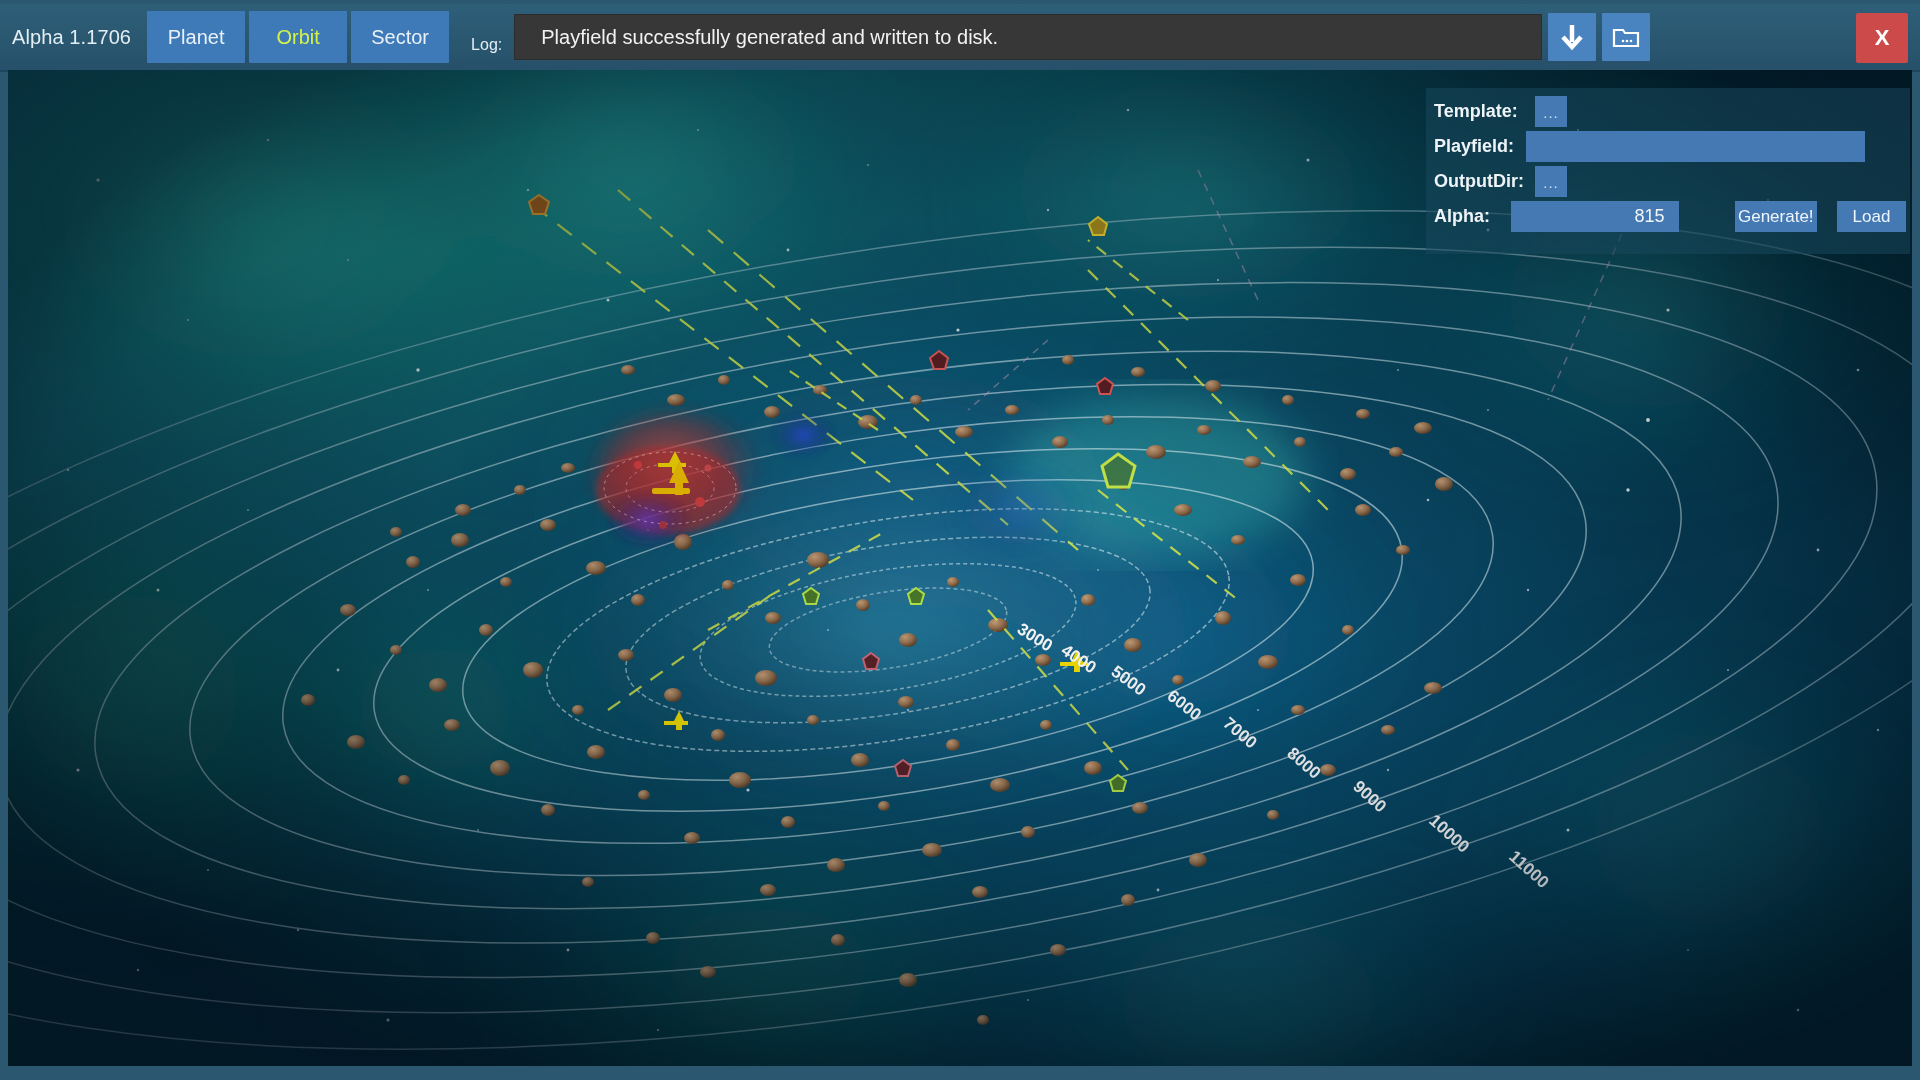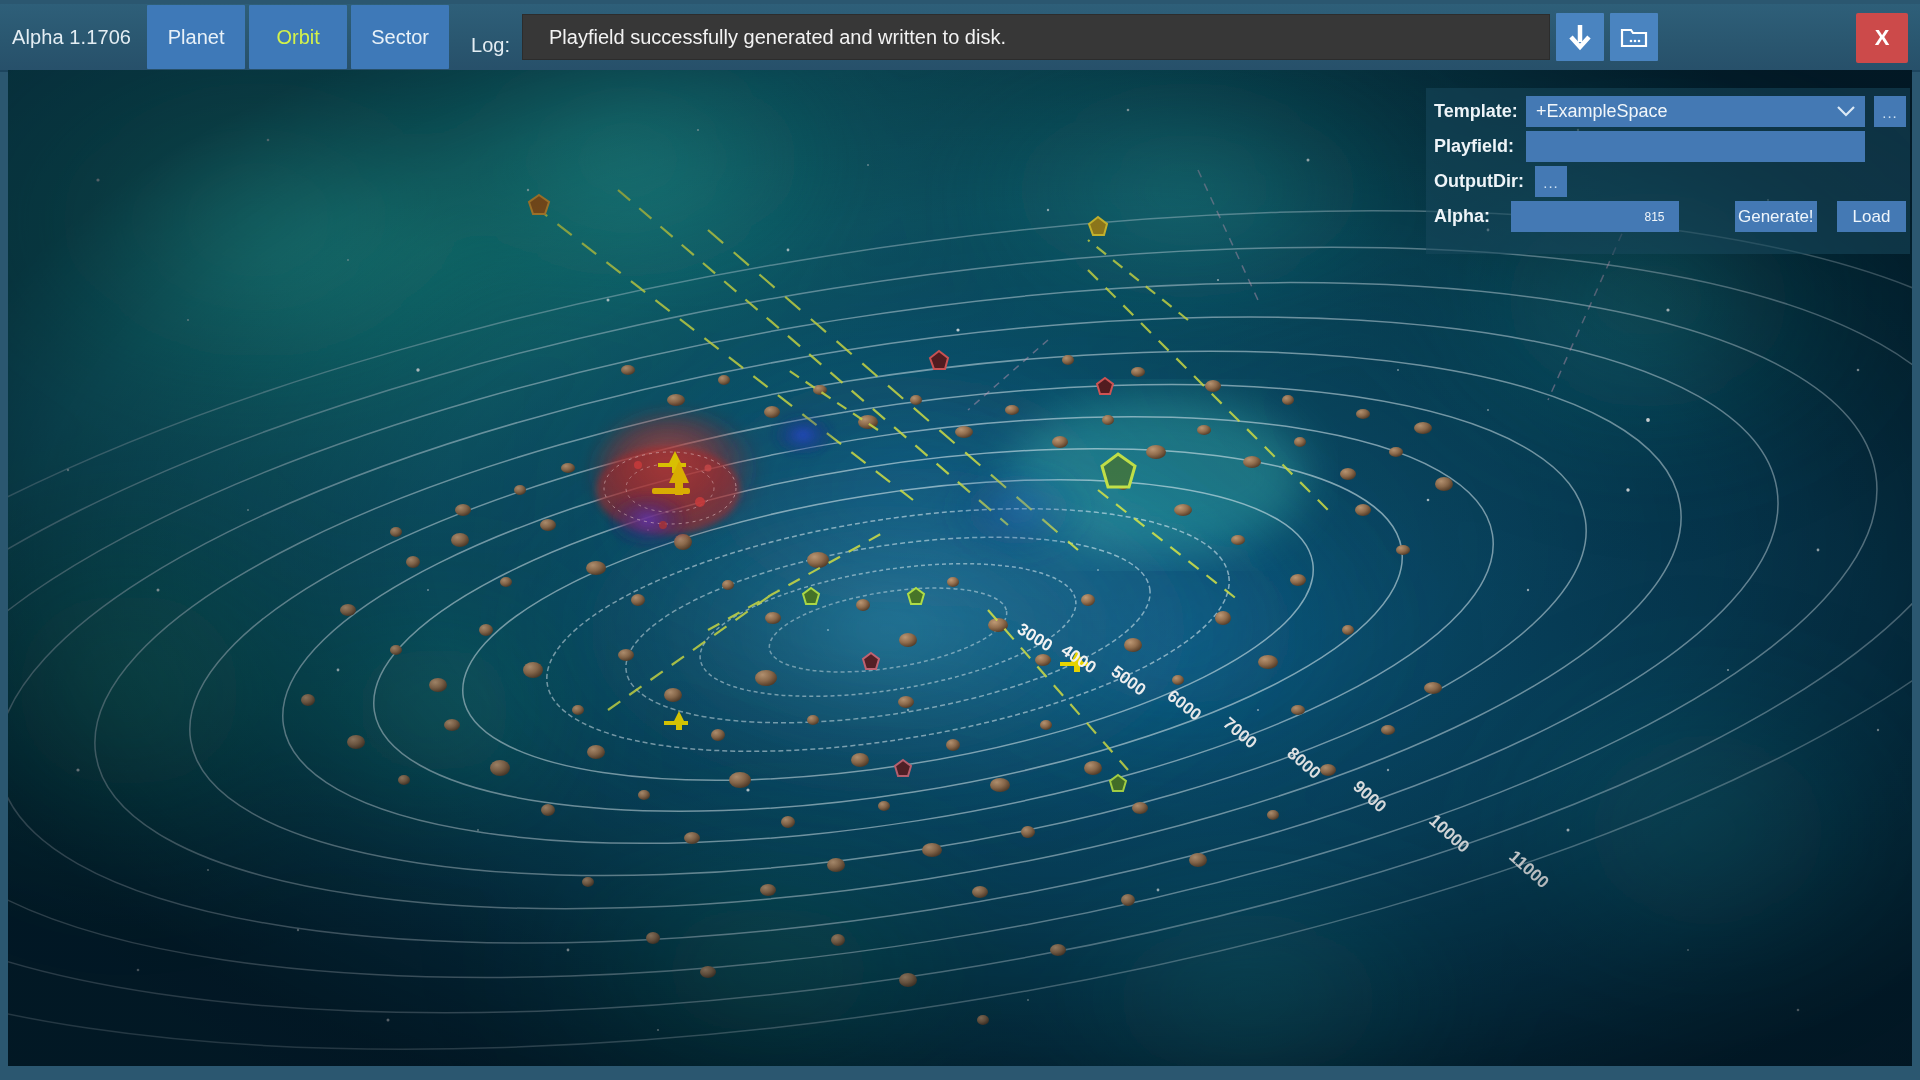--- a/index.html
+++ b/index.html
@@ -17,33 +17,33 @@
     background: linear-gradient(#2e5f79 0%, #2a5770 55%, #27506a 100%);
     display: flex; align-items: center;
     border-bottom: 2px solid #1d455e;
   }
   #version-label {
     color: #e3edf3; font-size: 20px;
     padding: 0 16px 0 12px; white-space: nowrap;
     letter-spacing: .1px;
   }
   .tabbtn {
-    height: 64px; width: 98px;
+    height: 52px; width: 98px;
     background: #3e79b8;
     border: none;
     color: #e8f1f8; font-size: 20px;
     font-family: "Liberation Sans", sans-serif;
     margin-right: 4px;
     cursor: pointer;
     border-radius: 1px;
     display: flex; align-items: center; justify-content: center;
   }
   .tabbtn.active { color: #d4f24a; }
   #log-label {
-    color: #e3edf3; font-size: 20px;
+    color: #e3edf3; font-size: 16px;
     margin: 16px 12px 0 18px; white-space: nowrap;
   }
   #log-field {
     flex: 0 0 auto;
     width: 1028px; height: 46px;
     background: #373737;
     border: 1px solid #2c2c2c;
     display: flex; align-items: center;
     padding: 0 26px;
     color: #f2f2f2; font-size: 20px;
@@ -110,21 +110,21 @@
     display: flex; align-items: flex-end; justify-content: center;
     padding-bottom: 6px; letter-spacing: 1px;
   }
   .dots-spacer { width: 32px; height: 31px; margin-left: 9px; }
   .chev { margin-left: auto; }
   #seed-field {
     background: #4479b4;
     width: 196px; height: 31px;
     display: flex; align-items: center; justify-content: flex-end;
     padding-right: 14px;
-    color: #f1f6fa; font-size: 12px;
+    color: #f1f6fa; font-size: 18px;
   }
   .actbtn {
     height: 31px;
     background: #4479b4;
     border: none; cursor: pointer;
     color: #eef5fb; font-size: 17px;
     font-family: "Liberation Sans", sans-serif;
     display: flex; align-items: center; justify-content: center;
   }
   #generate-btn { width: 98px; margin-left: 56px; }
@@ -513,26 +513,20 @@
     </g>
 
     <rect x="0" y="0" width="1904" height="996" fill="url(#darkVig)"></rect>
   </svg>
 </div>
 
 <div id="sidepanel">
 
   <div class="prow">
     <span class="plabel">Template:</span>
-    <div class="pfield">
-      <span>+ExampleSpace</span>
-      <svg class="chev" width="18" height="11" viewBox="0 0 18 11">
-        <path d="M1 1 L9 9 L17 1" stroke="#dce9f5" stroke-width="2.2" fill="none"></path>
-      </svg>
-    </div>
     <button class="dots-btn">...</button>
   </div>
 
   <div class="prow">
     <span class="plabel">Playfield:</span>
     <div class="pfield flat" placeholder=""></div>
     <div class="dots-spacer"></div>
   </div>
 
   <div class="prow">

